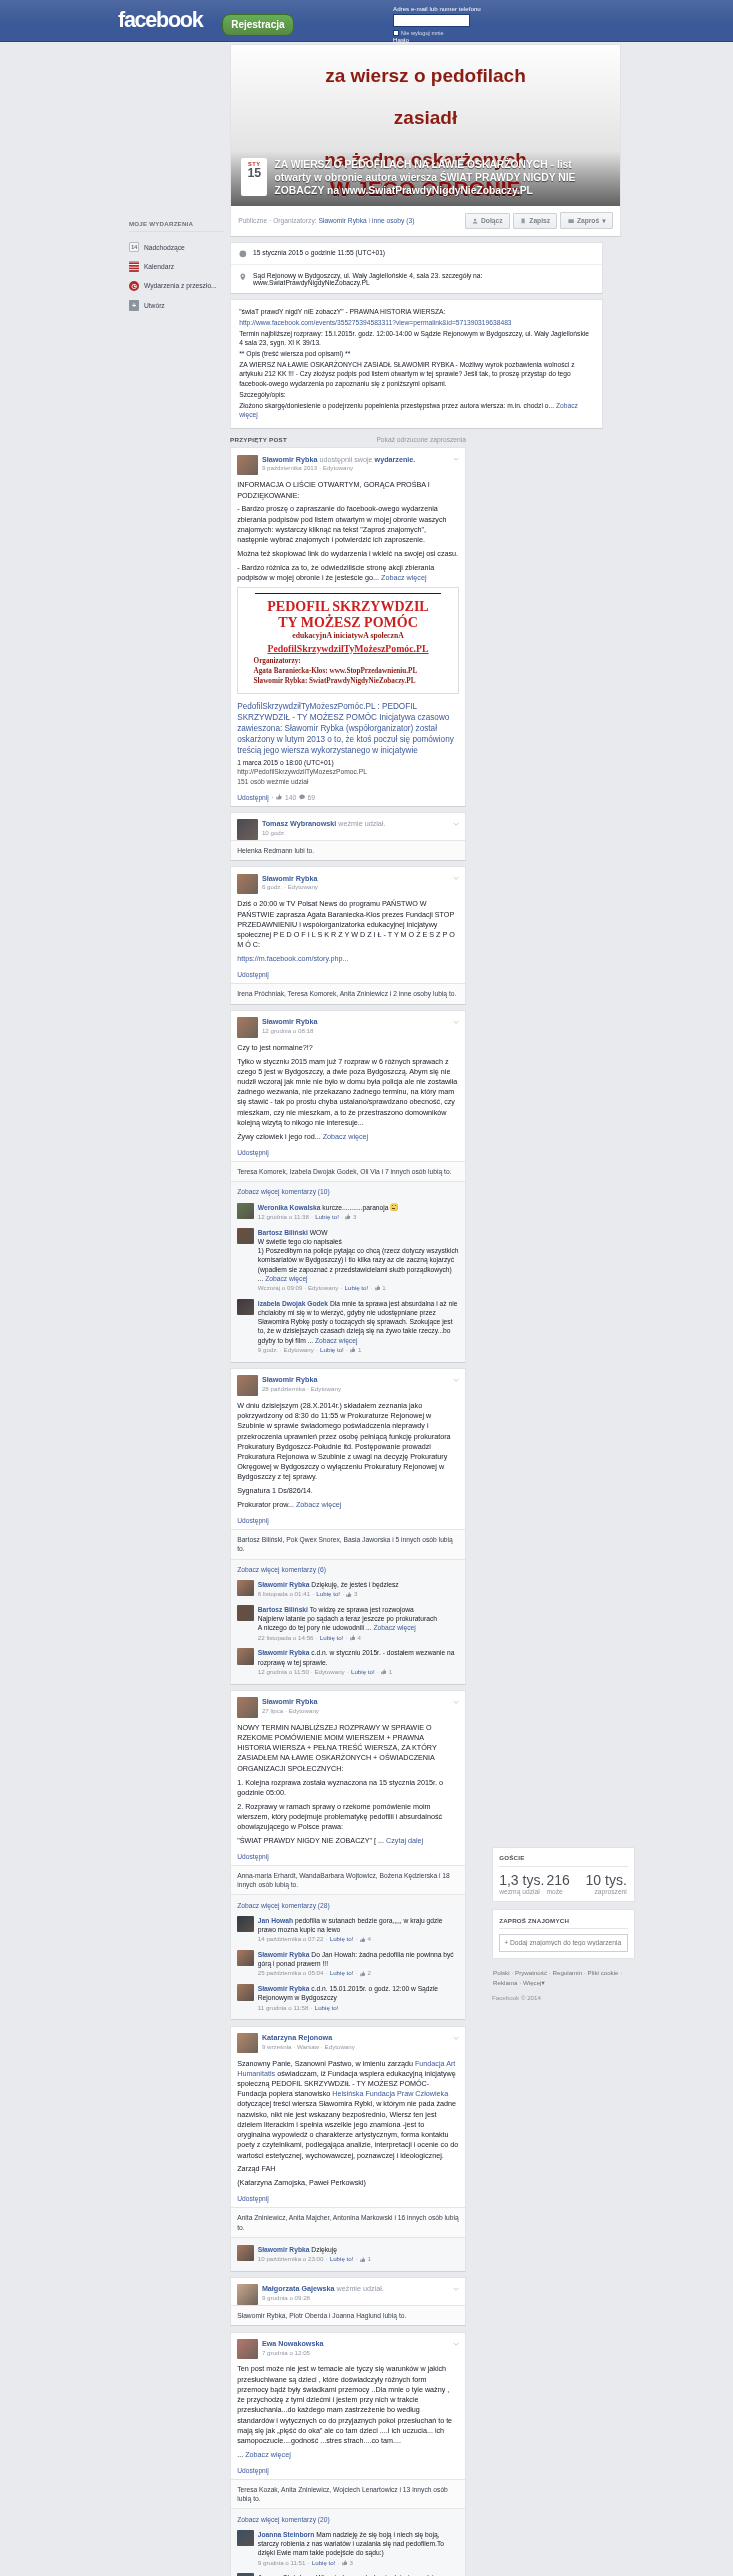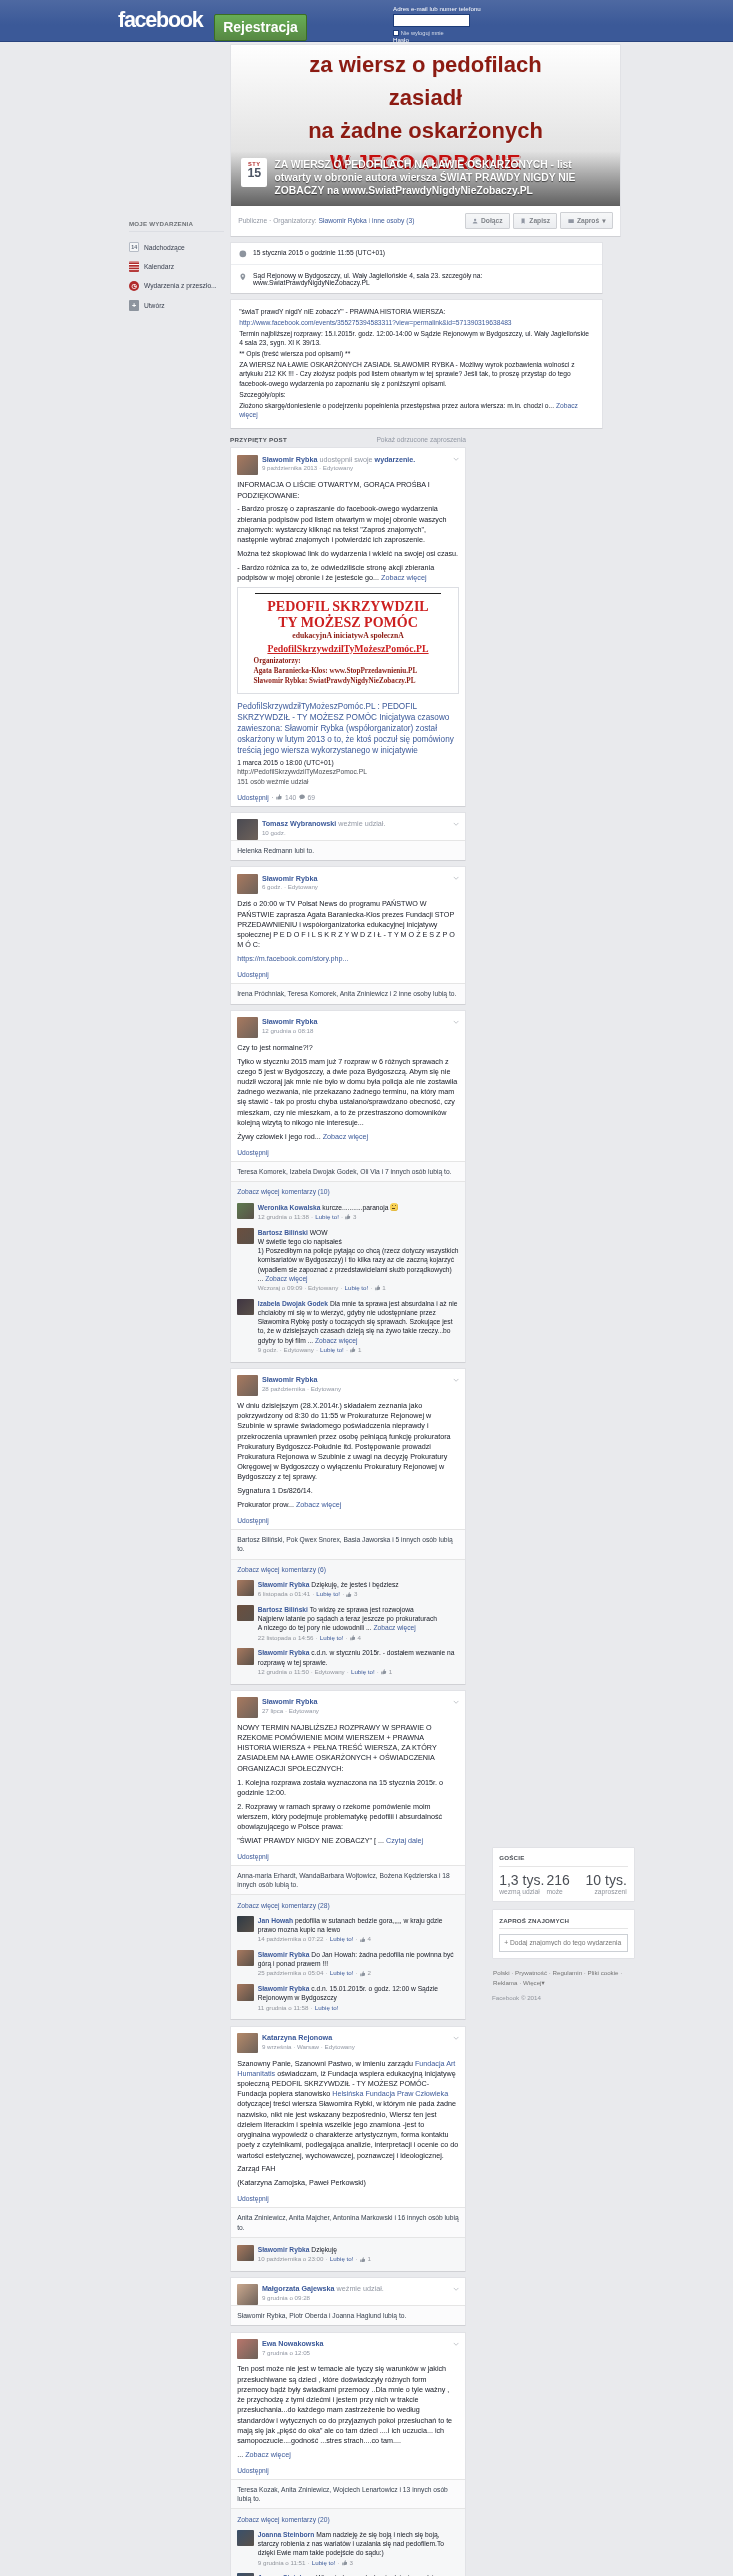--- a/index.html
+++ b/index.html
@@ -3,21 +3,21 @@
 <meta charset="utf-8">
 <style>
   * { margin:0; padding:0; box-sizing:border-box; }
   body { background:#e9eaed; font-family:"Liberation Sans", sans-serif; color:#141823; min-height:3833px; width:734px; position:relative; }
   a { text-decoration:none; color:#3b5999; cursor:pointer; }
 
   
   .hdr { height:42px; background:linear-gradient(#4e69a2,#3b5998 60%); border-bottom:0.5px solid #29447e; position:relative; }
   .hdr-inner { width:515px; margin:0; position:relative; height:100%; }
   .logo { position:absolute; left:118px; top:7.2px; color:#fff; font-size:21.6px; font-weight:bold; letter-spacing:-1.3px; }
-  .reg-btn { position:absolute; left:214px; top:14.4px; background:linear-gradient(#67ae55,#578843); color:#fff; font-weight:bold; font-size:14px; padding:4.1px 8.2px; border:0.5px solid #3b6e22; border-radius:2px; cursor:pointer; }
+  .reg-btn { position:absolute; left:222px; top:14.4px; background:linear-gradient(#67ae55,#578843); color:#fff; font-weight:bold; font-size:10px; padding:4.1px 8.2px; border:0.5px solid #3b6e22; border-radius:8px; cursor:pointer; }
   .login { position:absolute; left:393px; top:5.2px; font-size:6.2px; color:#fff; }
   .login .col { display:inline-block; vertical-align:top; margin-right:6.2px; }
   .login label { display:block; margin-bottom:2.1px; }
   .login input[type=text], .login input[type=password] { width:77px; height:12.4px; border:0.5px solid #1d3c78; padding:1px 2.1px; font-size:6.7px; background:#fff; }
   .login .sub { margin-top:3.1px; color:#d9dfea; font-size:5.7px; display:flex; align-items:center; gap:2.1px; }
   .cbx { width:5.7px; height:5.7px; background:#fff; border:0.5px solid #1d3c78; display:inline-block; }
   .login-btn { background:linear-gradient(#5b74a8,#3b5998); color:#fff; font-weight:bold; font-size:6.7px; padding:2.6px 5.2px; border:0.5px solid #29447e; border-radius:1px; margin-top:7.7px; cursor:pointer; box-shadow:inset 0 0.5px 0 rgba(255,255,255,.2); }
   .forgot { color:#d9dfea; font-size:5.7px; }
 
   
@@ -30,25 +30,25 @@
   .ico-past { background:#b02b2b; color:#fff; border-radius:50%; font-size:6.2px; }
   .ico-create { background:#8d949e; color:#fff; font-size:7.2px; }
 
   
   .main { position:absolute; left:230px; top:44px; width:391px; }
   .card { background:#fff; border:0.5px solid #e1e2e6; border-bottom-color:#d0d1d5; border-radius:1px; margin-bottom:5.2px; }
 
   
   .hero { width:391px; }
   .cover { height:161px; background:linear-gradient(#fefefe,#d5d5d5); position:relative; overflow:hidden; text-align:center; }
-  .cov-l1 { color:#8c1b12; font-weight:bold; font-size:22px; margin-top:7px; text-shadow:0.5px 0.5px 0 #eee; }
+  .cov-l1 { color:#8c1b12; font-weight:bold; font-size:19px; margin-top:20px; text-shadow:0.5px 0.5px 0 #eee; }
   .cov-gap { height:6.2px; }
   .cov-l2 { color:#cf1010; font-weight:bold; font-size:20.6px; letter-spacing:0.5px; text-shadow:0.5px 0.5px 0 #fff, 1px 1px 0.5px #9a0d0d; }
   .cov-shade { position:absolute; left:0; right:0; bottom:0; padding:7.2px 10.3px 8.2px 10.3px; background:linear-gradient(rgba(0,0,0,0),rgba(0,0,0,.55)); display:flex; gap:7.2px; text-align:left; }
-  .datebox { background:#fff; border-radius:2.1px; width:26px; height:29px; flex:0 0 auto; text-align:center; overflow:hidden; }
+  .datebox { background:#fff; border-radius:2.1px; width:26px; height:38px; flex:0 0 auto; text-align:center; overflow:hidden; }
   .datebox .m { display:block; color:#b02b2b; font-size:5.7px; font-weight:bold; letter-spacing:0.5px; padding-top:3.1px; }
   .datebox .d { display:block; color:#4e5665; font-size:12.4px; font-weight:bold; line-height:1.1; }
   .ev-title { color:#fff; font-size:10.3px; font-weight:bold; line-height:1.3; text-shadow:0 0.5px 1px rgba(0,0,0,.6); }
   .actionbar { display:flex; align-items:center; padding:6.2px 7.2px; }
   .ev-meta { font-size:6.7px; color:#9197a3; flex:1; }
   .btn { display:inline-flex; align-items:center; gap:3.1px; background:linear-gradient(#f6f7f8,#ebedf0); border:0.5px solid #ced0d4; border-radius:1px; color:#7f8389; font-weight:bold; font-size:6.7px; padding:3.6px 6.2px; margin-left:3.1px; cursor:pointer; }
   .btn svg { width:6.2px; height:6.2px; fill:#9197a3; }
 
   .wide724 { width:373px; }
   .detrow { display:flex; gap:6.2px; padding:6.7px 8.2px; font-size:6.7px; align-items:flex-start; }
@@ -410,21 +410,21 @@
           </svg></span>
         <div class="p-head">
           <div class="avatar" style="background: linear-gradient(135deg, rgb(168, 121, 95), rgb(110, 98, 90));"></div>
           <div>
             <div class="p-author"><a>Sławomir Rybka</a></div>
             <div class="p-meta">27 lipca · Edytowany</div>
           </div>
         </div>
         <div class="p-body">
           <div class="para"><span>NOWY TERMIN NAJBLIŻSZEJ ROZPRAWY W SPRAWIE O RZEKOME POMÓWIENIE MOIM WIERSZEM + PRAWNA HISTORIA WIERSZA + PEŁNA TREŚĆ WIERSZA, ZA KTÓRY ZASIADŁEM NA ŁAWIE OSKARŻONYCH + OŚWIADCZENIA ORGANIZACJI SPOŁECZNYCH:</span></div>
-          <div class="para"><span>1. Kolejna rozprawa została wyznaczona na 15 stycznia 2015r. o godzinie 12:00.</span></div>
+          <div class="para"><span>1. Kolejna rozprawa została wyznaczona na 15 stycznia 2015r. o godzinie 05:00.</span></div>
           <div class="para"><span>2. Rozprawy w ramach sprawy o rzekome pomówienie moim wierszem, który podejmuje problematykę pedofilii i absurdalność obowiązującego w Polsce prawa:</span></div>
           <div class="para"><span>"ŚWIAT PRAWDY NIGDY NIE ZOBACZY" [ ... </span><a class="more">Czytaj dalej</a></div>
         </div>
         <div class="p-actions">
           <a>Udostępnij</a>
         </div>
         <div class="likesrow">Anna-maria Erhardt, WandaBarbara Wojtowicz, Bożena Kędzierska i 18 innych osób lubią to.</div>
         <div class="comments">
           <a class="morec">Zobacz więcej komentarzy (28)</a>
           <div class="comment">

